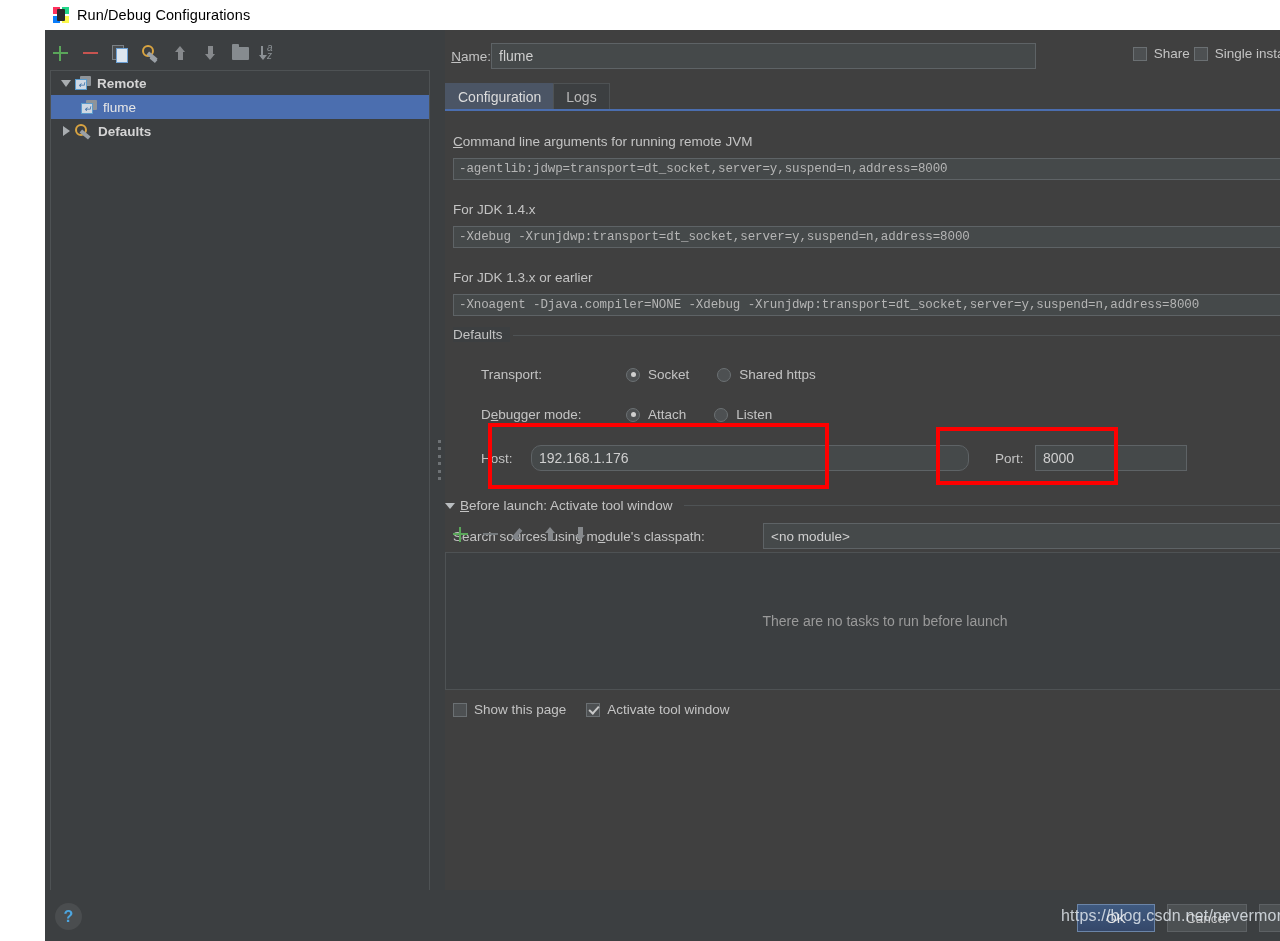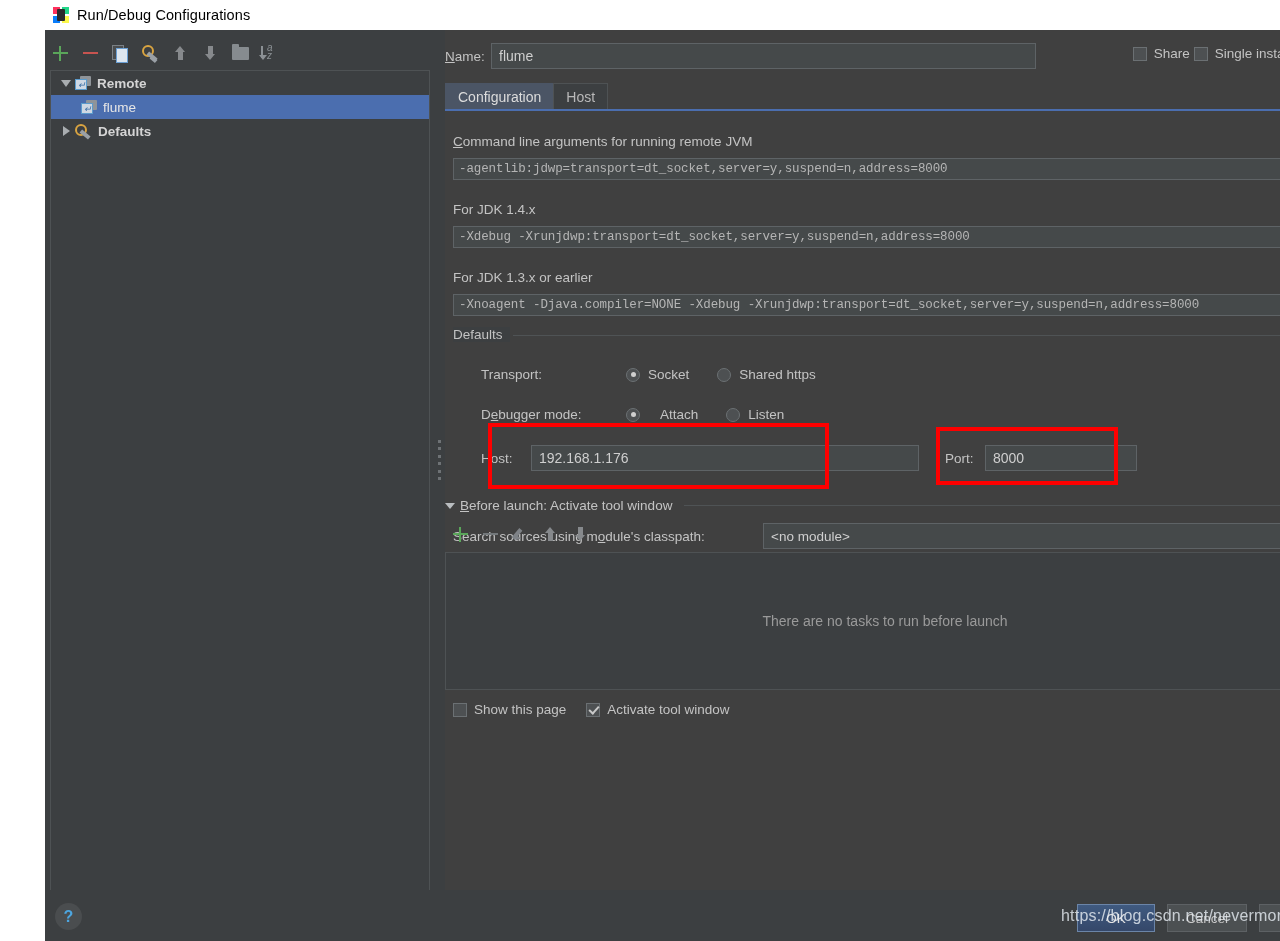--- a/index.html
+++ b/index.html
@@ -150,21 +150,21 @@
     position: absolute;
     left: 400px; top: 30px;
     width: 880px; height: 860px;
   }
   .name-row {
     position: absolute;
     left: 0; top: 12px;
     width: 880px; height: 28px;
     display: flex; align-items: center;
   }
-  .name-label { width: 46px; font-size: 13.5px; color:#c3c3c3; }
+  .name-label { width: 46px; font-size: 13.5px; color:#c3c3c3;text-align:right; }
   .name-label u { text-decoration: underline; }
   .textfield {
     background: #45494a;
     border: 1px solid #5e6366;
     box-sizing: border-box;
     height: 26px;
     display: flex; align-items: center;
     padding: 0 7px;
     color: #cfcfcf;
     font-size: 14px;
@@ -461,21 +461,21 @@
         <span>Share</span>
       </div>
       <div class="cb">
         <span class="cbbox"></span>
         <span>Single instance on</span>
       </div>
     </div>
 
     <div class="tabs">
       <div class="tab active">Configuration</div>
-      <div class="tab">Host</div>
+      <div class="tab">Logs</div>
     </div>
     <div class="tab-underline"></div>
 
     <div class="panel">
 
       <div class="sec-label" style="position:absolute;left:8px;top:20px;text-align:right;">
         <u>C</u><span>ommand line arguments for running remote JVM</span>
       </div>
       <div class="mono-field" style="position:absolute;left:8px;top:44px;width:845px;">-agentlib:jdwp=transport=dt_socket,server=y,suspend=n,address=8000</div>
       <div class="copybtn" style="position:absolute;left:862px;top:46px;">
@@ -508,33 +508,33 @@
             <span class="rowlabel">Socket</span>
           </span>
           <span style="display:flex;align-items:center;gap:8px;">
             <span class="radio"></span>
             <span class="rowlabel">Shared https</span>
           </span>
         </div>
 
         <div style="position:absolute;left:28px;top:71px;display:flex;align-items:center;">
           <span class="rowlabel" style="width:145px;">D<u>e</u>bugger mode:</span>
-          <span style="display:flex;align-items:center;gap:20px;margin-right:28px;">
+          <span style="display:flex;align-items:center;gap:8px;margin-right:28px;">
             <span class="radio on"></span>
             <span class="rowlabel">Attach</span>
           </span>
           <span style="display:flex;align-items:center;gap:8px;">
             <span class="radio"></span>
             <span class="rowlabel">Listen</span>
           </span>
         </div>
 
         <div style="position:absolute;left:28px;top:109px;display:flex;align-items:center;">
           <span class="rowlabel" style="width:50px;">Host:</span>
-          <div class="textfield" style="width:388px;">192.168.1.176</div>
+          <div class="textfield" style="width:438px;border-radius:10px;">192.168.1.176</div>
           <span class="rowlabel" style="width:40px;margin-left:26px;">Port:</span>
           <div class="textfield" style="width:152px;">8000</div>
         </div>
       </div>
 
       <div style="position:absolute;left:8px;top:409px;display:flex;align-items:center;width:872px;">
         <span class="rowlabel" style="width:310px;">Search sources using m<u>o</u>dule's classpath:</span>
         <div class="combo" style="flex:1 1 auto;">&lt;no module&gt;</div>
         <div class="combo-arrow">
             <i></i>

